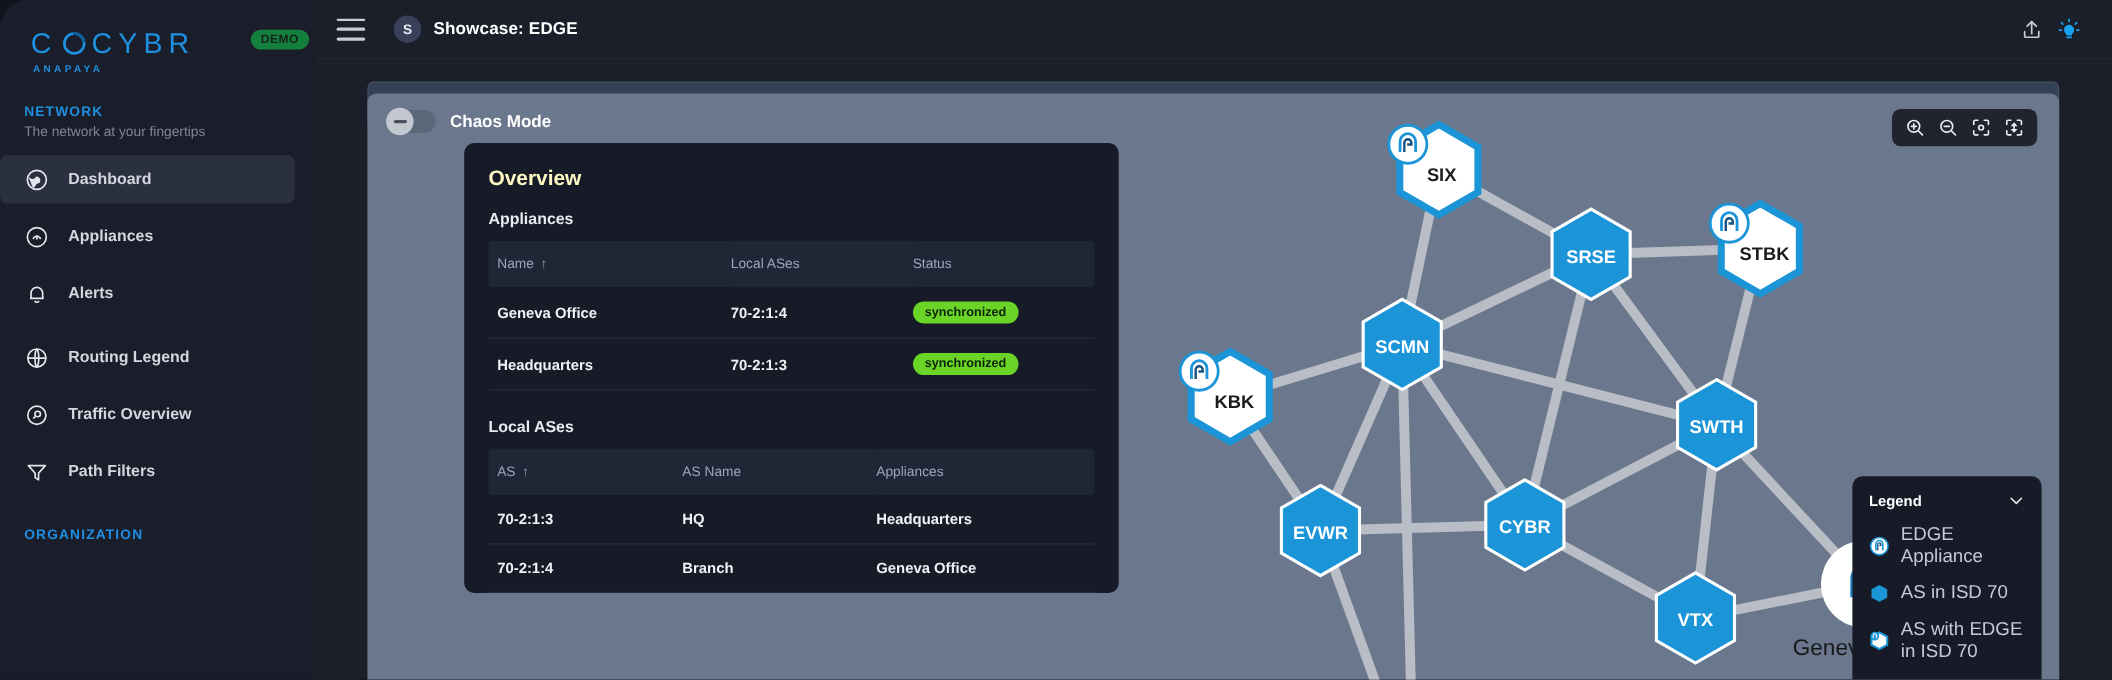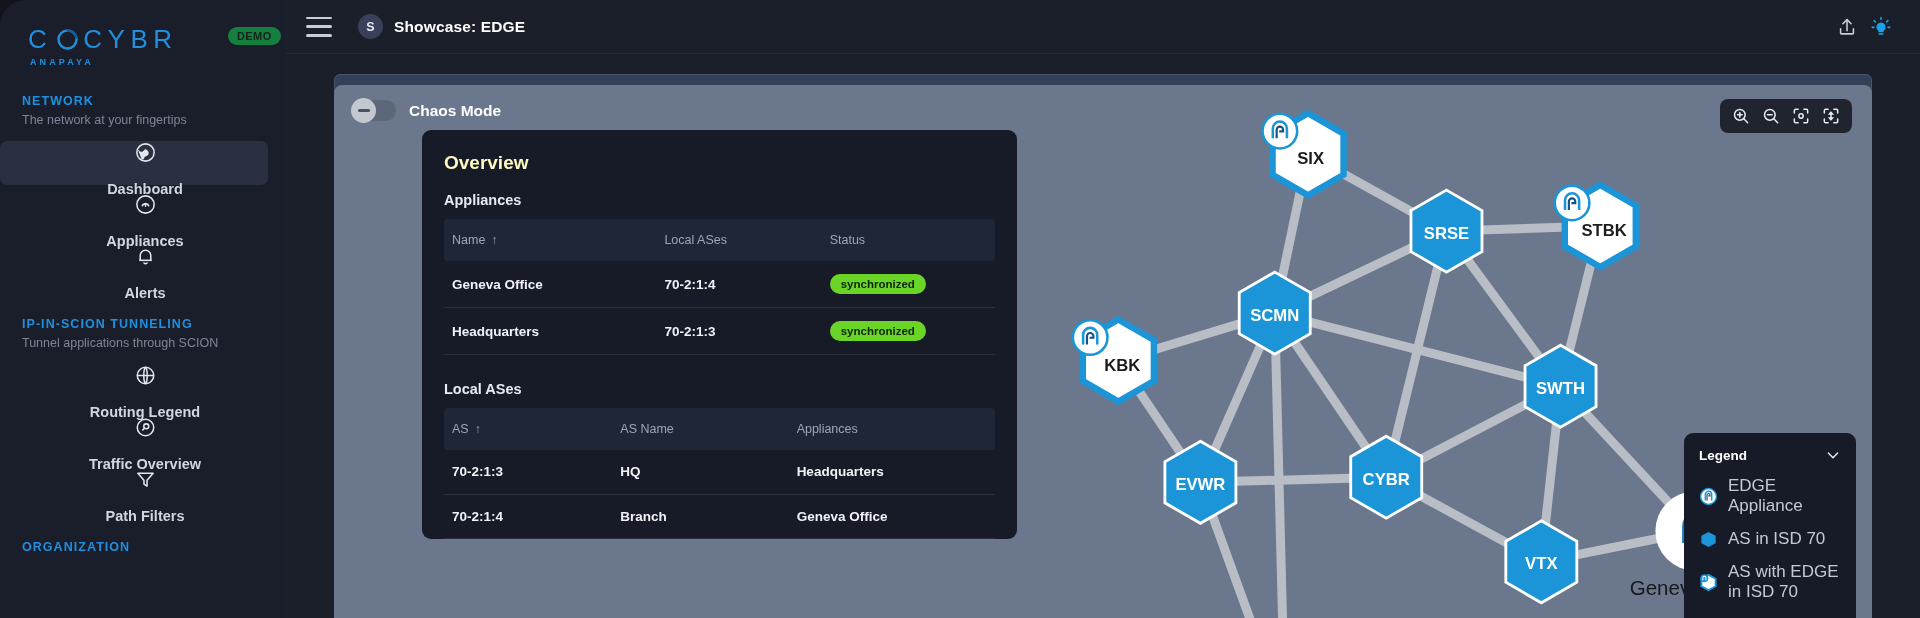--- a/index.html
+++ b/index.html
@@ -43,21 +43,20 @@
     color: #1f8fe0; font-size: 12.5px; font-weight: 700; letter-spacing: 1.05px;
   }
   .sect-sub { color: #7e8597; font-size: 12.5px; margin-top: 5px; }
 
   .nav-item {
     display:flex; align-items:center; gap: 17px;
     height: 44px; margin: 8px 18px 0 0;
     padding-left: 22px; border-radius: 7px;
     color: #d2d6de; font-size: 14.5px; font-weight: 700;
     cursor: pointer;
-    flex-direction: column;
   }
   .nav-item.active { background: #2b3040; }
   .nav-ico { width: 23px; height: 23px; flex:0 0 23px; color:#e3e6ec; display:flex; align-items:center; justify-content:center;}
   .nav-first { margin-top: 14px; }
 
   
   .main { flex: 1 1 auto; height: 618px; position: relative; background: #1b1f2a; }
 
   .topbar {
     height: 54px; display: flex; align-items: center;
@@ -217,24 +216,20 @@
       <span class="nav-ico">
         <svg width="23" height="23" viewBox="0 0 24 24" fill="none" stroke="currentColor" stroke-width="1.6">
           <path d="M6.5 16V11a5.5 5.5 0 0 1 11 0v5"></path>
           <path d="M5.5 16h13"></path>
           <path d="M10 18.3a2.2 2.2 0 0 0 4 0"></path>
         </svg>
       </span>
       <span>Alerts</span>
     </div>
 
-    <div class="sect">
-      <div class="sect-title">IP-IN-SCION TUNNELING</div>
-      <div class="sect-sub">Tunnel applications through SCION</div>
-    </div>
     <div class="nav-item nav-first">
       <span class="nav-ico">
         <svg width="23" height="23" viewBox="0 0 24 24" fill="none" stroke="currentColor" stroke-width="1.6">
           <circle cx="12" cy="12" r="8.6"></circle>
           <path d="M3.4 12h17.2M12 3.4c2.4 2.6 2.4 14.6 0 17.2M12 3.4c-2.4 2.6-2.4 14.6 0 17.2"></path>
         </svg>
       </span>
       <span>Routing Legend</span>
     </div>
     <div class="nav-item">

